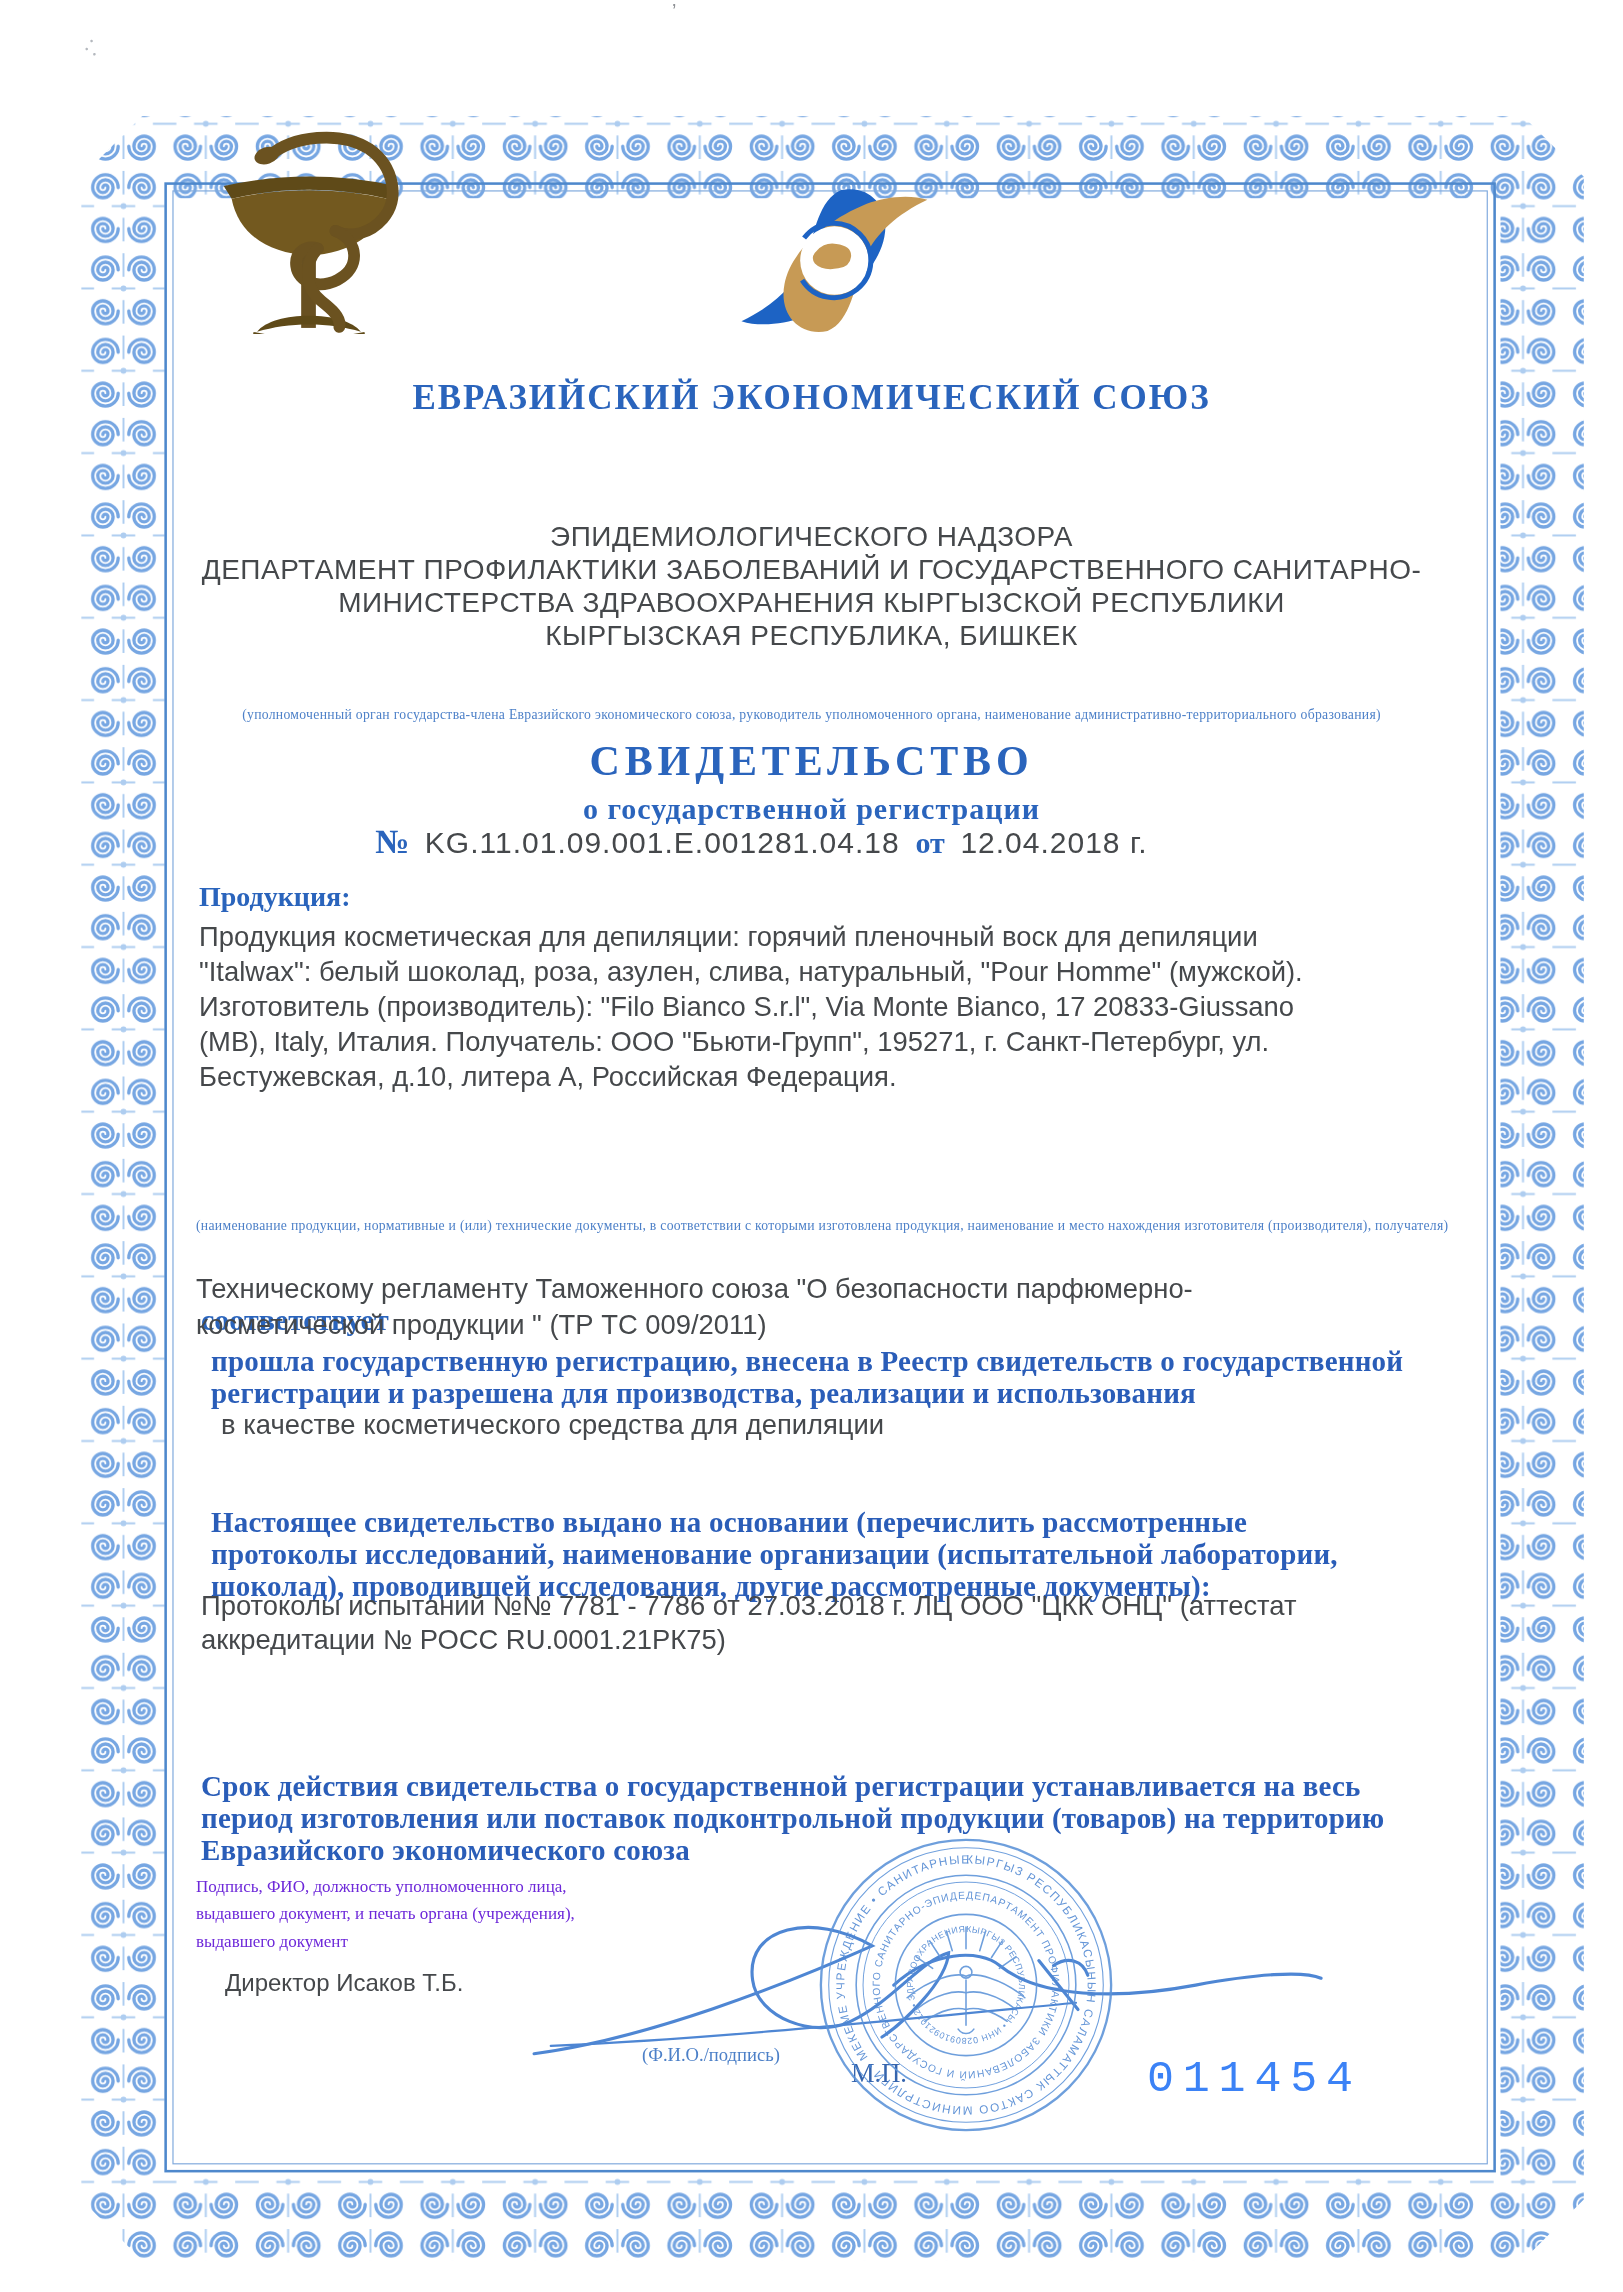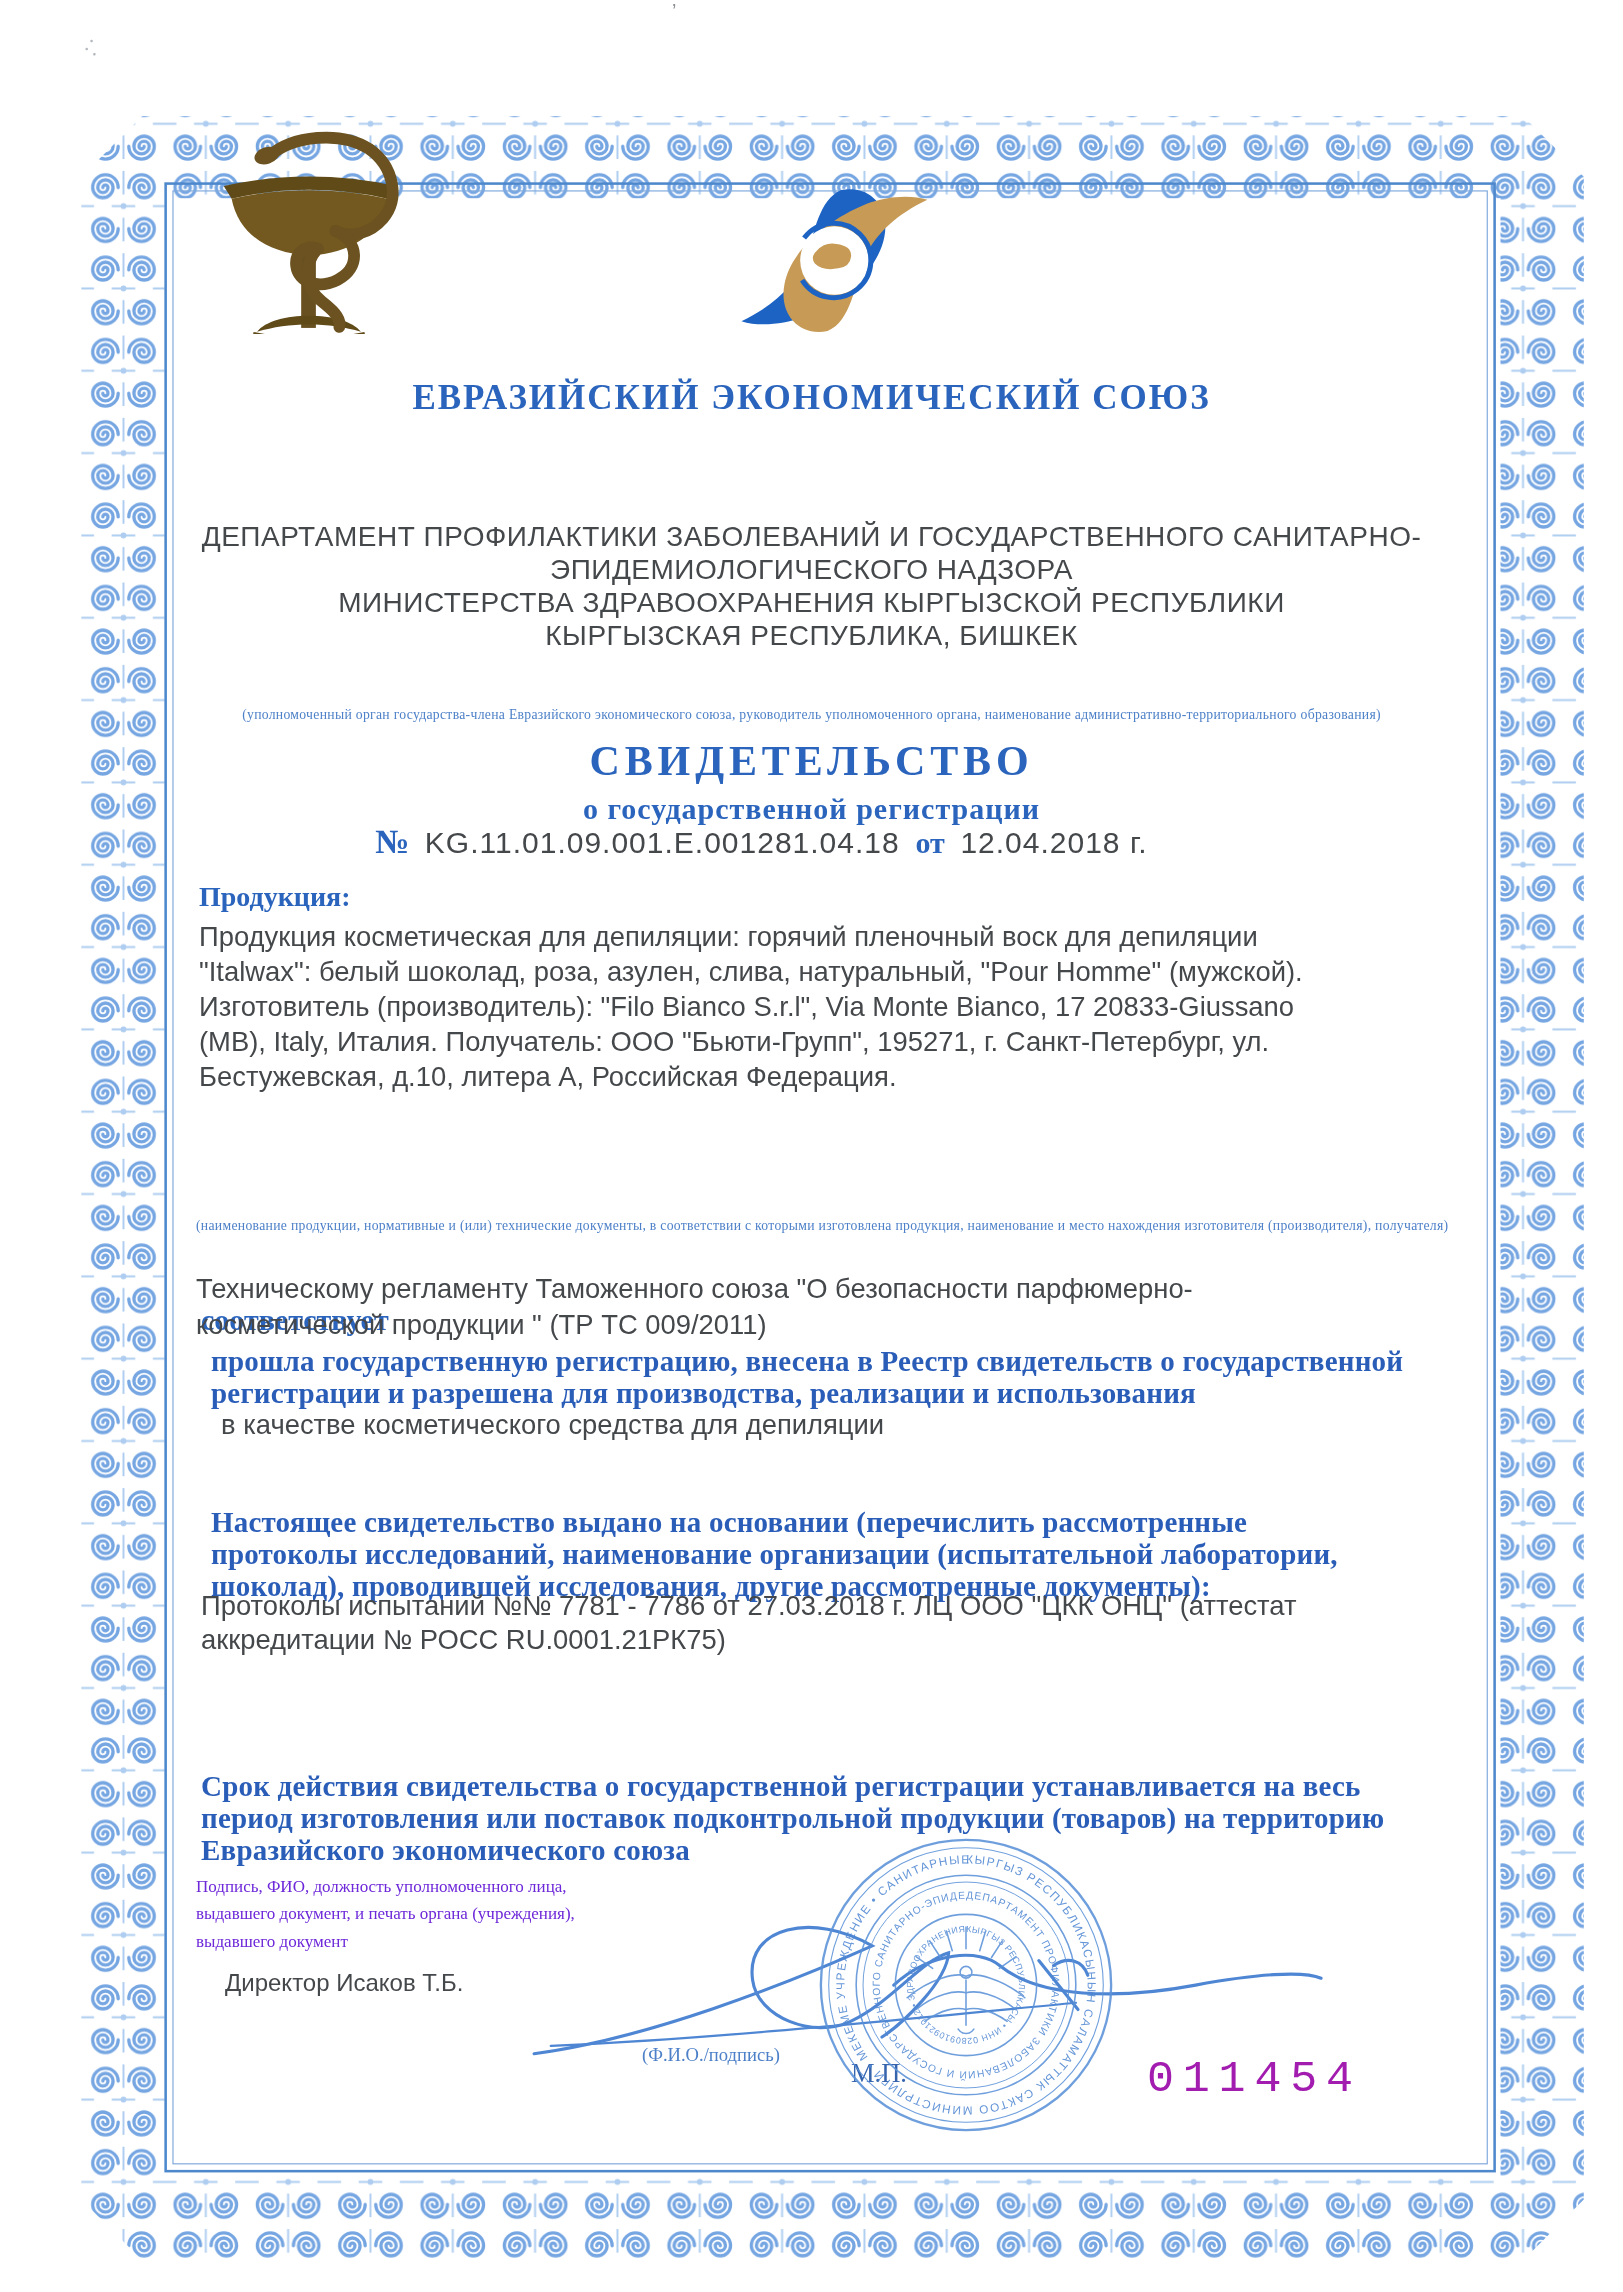--- a/index.html
+++ b/index.html
@@ -68,22 +68,22 @@
   <path d="M128 6 C 158 0 178 24 172 54 C 166 86 132 118 88 136 C 70 143 44 146 26 140 C 60 124 82 102 92 76 C 100 54 104 16 128 6 Z" fill="#1d63c4"></path>
   <path d="M128 6 C 158 0 178 24 172 54 C 166 86 132 118 88 136 C 70 143 44 146 26 140 C 60 124 82 102 92 76 C 100 54 104 16 128 6 Z" fill="#c79a55" transform="rotate(180 121 78)"></path>
   <circle cx="121" cy="78" r="35" fill="#ffffff"></circle>
   <path d="M 90 55 A 38 38 0 1 1 88 98" fill="none" stroke="#1d63c4" stroke-width="5"></path>
   <path d="M103 68 q 8 -9 20 -7 q 16 2 15 13 q -1 10 -13 12 q -16 3 -24 -5 q -5 -7 2 -13 Z" fill="#c79a55"></path>
 </svg>
 
 <div class="abs center serifB" style="top:378px;font-size:35px;letter-spacing:2px;">ЕВРАЗИЙСКИЙ ЭКОНОМИЧЕСКИЙ СОЮЗ</div>
 
 <div class="abs center body-txt" style="top:520px;font-size:28px;line-height:33px;letter-spacing:0.5px;">
+  <div class="ln">ЭПИДЕМИОЛОГИЧЕСКОГО НАДЗОРА</div>
   <div class="ln">ДЕПАРТАМЕНТ ПРОФИЛАКТИКИ ЗАБОЛЕВАНИЙ И ГОСУДАРСТВЕННОГО САНИТАРНО-</div>
-  <div class="ln">ЭПИДЕМИОЛОГИЧЕСКОГО НАДЗОРА</div>
   <div class="ln">МИНИСТЕРСТВА ЗДРАВООХРАНЕНИЯ КЫРГЫЗСКОЙ РЕСПУБЛИКИ</div>
   <div class="ln">КЫРГЫЗСКАЯ РЕСПУБЛИКА, БИШКЕК</div>
 </div>
 
 <div class="abs center tiny-blue ln" style="top:707px;">(уполномоченный орган государства-члена Евразийского экономического союза, руководитель уполномоченного органа, наименование административно-территориального образования)</div>
 
 <div class="abs center serifB" style="top:737px;font-size:42px;letter-spacing:4.9px;">СВИДЕТЕЛЬСТВО</div>
 
 <div class="abs center serifB" style="top:792px;font-size:30px;letter-spacing:1px;">о государственной регистрации</div>
 
@@ -149,21 +149,21 @@
     <path d="M45 165 C 160 150 300 95 390 55 C 330 20 260 35 268 90 C 273 128 330 150 368 132 C 410 112 440 70 468 62 C 466 92 420 135 400 148"></path>
     <path d="M412 95 C 450 60 500 58 520 75 C 560 108 640 110 720 95 C 780 84 830 80 848 88"></path>
     <path d="M560 70 L 600 120 M575 75 C 590 65 605 70 610 85"></path>
   </g>
 </svg>
 
 <div class="abs serif ln" style="left:642px;top:2044px;font-size:18.6px;">(Ф.И.О./подпись)</div>
 
 <div class="abs ln" style="left:851px;top:2058px;font-family:'Liberation Serif',serif;font-size:26.5px;color:#3564ad;">М.П.</div>
 
-<div class="abs ln" style="left:1147px;top:2054px;font-family:'Liberation Mono',monospace;font-size:45px;letter-spacing:8.8px;color:#a21caf;">011454</div>
+<div class="abs ln" style="left:1147px;top:2054px;font-family:'Liberation Mono',monospace;font-size:45px;letter-spacing:8.8px;color:#3b82f6;">011454</div>
 
 <svg class="abs" style="left:814px;top:1833px" width="304" height="304" viewBox="0 0 310 310" opacity="0.88">
   <defs>
     <path id="ringOuter" d="M155 31 a124 124 0 1 1 -0.01 0"></path>
     <path id="ringMid" d="M155 67 a88 88 0 1 1 -0.01 0"></path>
     <path id="ringInn" d="M155 101 a54 54 0 1 1 -0.01 0"></path>
   </defs>
   <g fill="none" stroke="#5b92d8">
     <circle cx="155" cy="155" r="148" stroke-width="2.4"></circle>
     <circle cx="155" cy="155" r="140" stroke-width="1.1"></circle>

